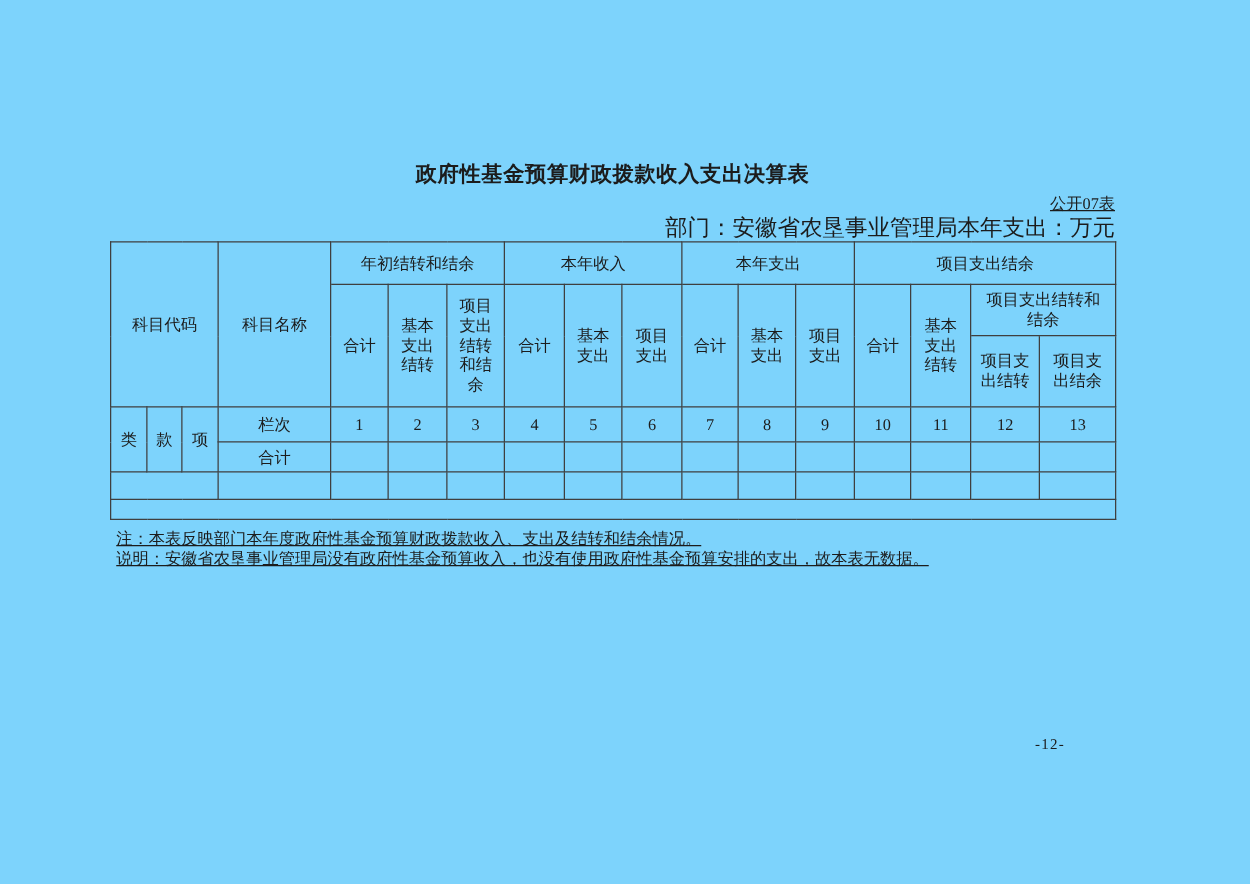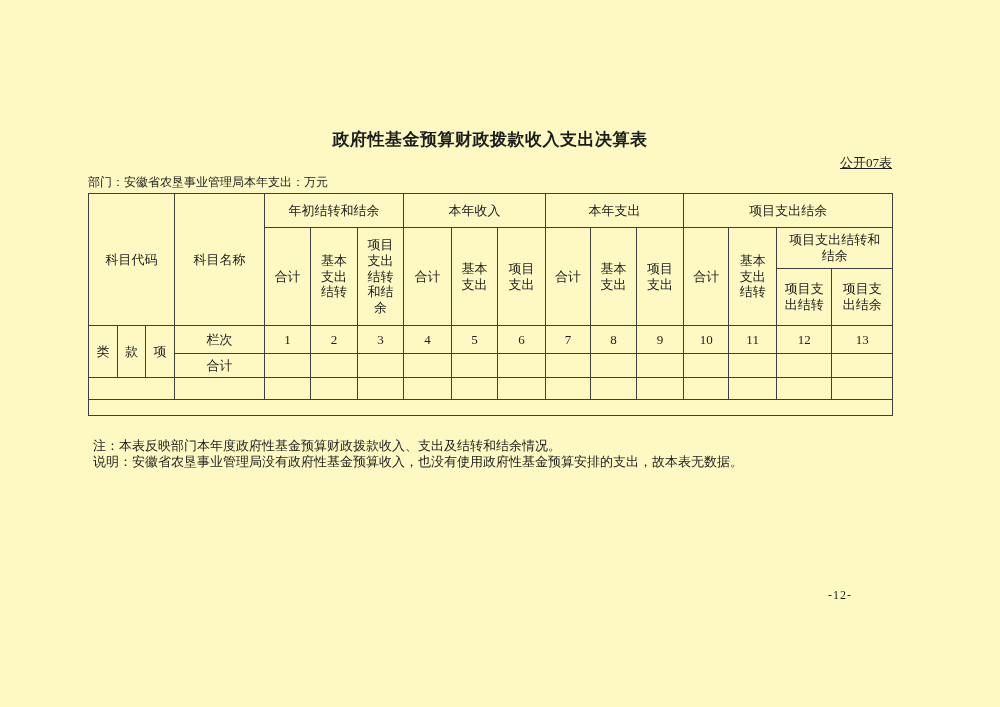--- a/index.html
+++ b/index.html
@@ -1,21 +1,21 @@
 <!DOCTYPE html>
 <html><head>
 <meta charset="utf-8">
 <style>
   * { box-sizing: border-box; margin: 0; padding: 0; }
   html, body { background: #ffffff; }
   .page {
     position: relative;
     width: 1000px;
     height: 707px;
-    background: #fef9c3;
+    background: #7dd3fc;
     font-family: "Liberation Serif", "DejaVu Serif", serif;
     color: #1c1c1c;
     overflow: hidden;
   }
   .content {
     position: absolute;
     left: 88px;
     top: 0;
     width: 804px;
   }
@@ -32,22 +32,22 @@
     margin-top: 2px;
     text-align: right;
     font-size: 13px;
     line-height: 17px;
     text-decoration: underline;
   }
   .meta-row {
     margin-top: 2px;
     margin-bottom: 2px;
     display: flex;
-    justify-content: flex-start;
-    font-size: 12px;
+    justify-content: flex-end;
+    font-size: 18px;
     line-height: 18px;
   }
   table.budget {
     border-collapse: collapse;
     table-layout: fixed;
     width: 804px;
   }
   table.budget td {
     border: 1px solid #3f3f3f;
     text-align: center;
@@ -59,24 +59,25 @@
   }
   td.tight { padding: 0 2px; }
   tr.r1 { height: 34px; }
   tr.r2 { height: 41px; }
   tr.r3 { height: 57px; }
   tr.r4 { height: 28px; }
   tr.r5 { height: 24px; }
   tr.r6 { height: 22px; }
   tr.r7 { height: 16px; }
   .notes {
-    margin-top: 22px;
+    margin-top: 7px;
     padding-left: 5px;
     font-size: 13px;
     line-height: 16px;
+    text-decoration: underline;
   }
   .page-number {
     position: absolute;
     left: 828px;
     top: 588px;
     font-size: 12px;
     letter-spacing: 1px;
     font-family: "Liberation Serif", "DejaVu Serif", serif;
   }
 </style>

